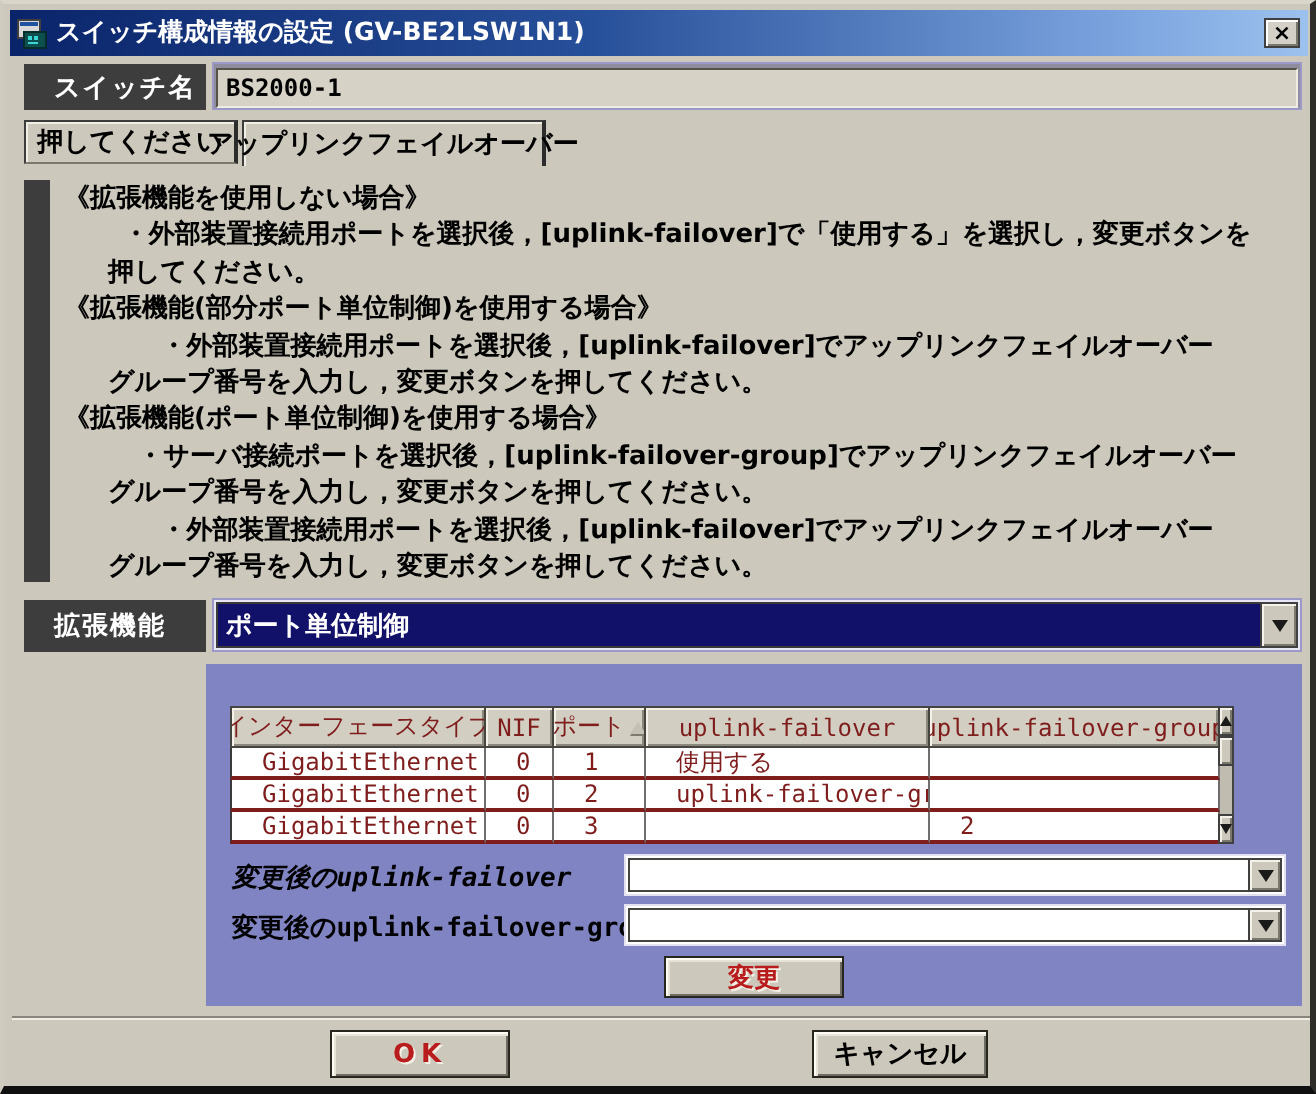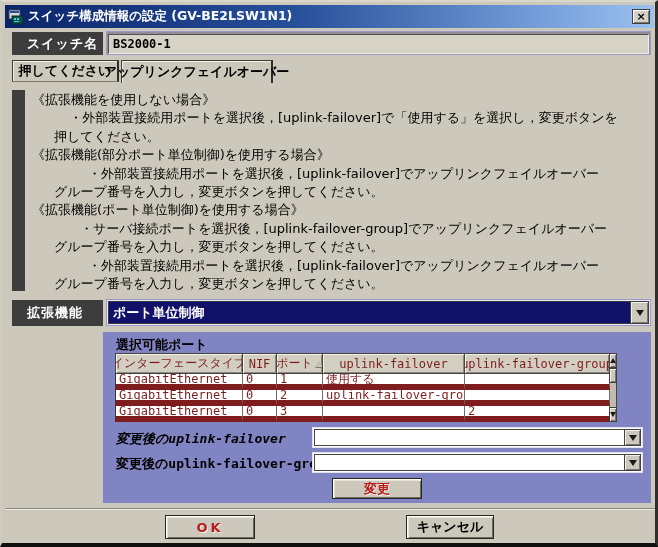--- a/index.html
+++ b/index.html
@@ -50,21 +50,21 @@
     border-left:1px solid #3c3c3c;border-top:1px solid #3c3c3c;border-right:2px solid #2c2c2c;
     box-shadow:inset 1px 1px 0 #f1efe5;
     font-size:13px;font-weight:bold;color:#000;
     display:flex;align-items:center;justify-content:center;cursor:default;white-space:nowrap;
   }
   .tab.t1{left:10px;width:107px;border-bottom:1px solid #7b786d;}
   .tab.t2{left:119px;width:152px;height:23px;}
   
   .insbar{position:absolute;left:10px;top:88px;width:13px;height:201px;background:#3d3d3d;}
   .instext{position:absolute;left:30px;top:89px;width:615px;
-    font-size:13px;font-weight:normal;color:#000;line-height:18.4px;white-space:nowrap;}
+    font-size:13px;font-weight:bold;color:#000;line-height:18.4px;white-space:nowrap;}
   .ins-h{margin-left:0;}
   .ins-b{margin-left:8px;text-align:center;}
   .ins-c{margin-left:22px;}
   
   .extcombo{
     position:absolute;left:104px;top:297px;width:545px;height:27px;
     border:1px solid #9b99c8;background:#e9e7f4;padding:1px;display:flex;
   }
   .extcombo .val{
     flex:1;background:#11116a;color:#fff;border:1px solid #3a3a3a;border-right:none;
@@ -78,21 +78,21 @@
   }
   .tri-down{width:0;height:0;border-left:4px solid transparent;border-right:4px solid transparent;border-top:6px solid #1a1a1a;}
   
   .purple{position:absolute;left:101px;top:330px;width:548px;height:171px;background:#8184c2;}
   .sel-label{position:absolute;left:13px;top:4px;font-size:13px;font-weight:bold;color:#000;}
   .ptable{position:absolute;left:12px;top:21px;width:428px;height:69px;
     font-family:"DejaVu Sans Mono",monospace;font-size:12px;color:#7f1d1d;
     display:flex;}
   .tcols{width:495px;}
   .trow{display:flex;height:16px;background:#fff;}
-  .trow .c{border-right:1px solid #6e6e6e;border-bottom:6px solid #7f1d1d;padding:0 3px;
+  .trow .c{border-right:1px solid #6e6e6e;border-bottom:2px solid #7f1d1d;padding:0 15px;
     white-space:nowrap;overflow:hidden;display:flex;align-items:center;}
   .trow .c:first-child{border-left:1px solid #3a3a3a;}
   .thead{display:flex;height:21px;}
   .thead .hc{
     background:#d2cec2;border:1px solid #45443f;border-left:none;
     box-shadow:inset 1px 1px 0 #f3f1e8,inset -1px -1px 0 #8a877c;
     display:flex;align-items:center;justify-content:center;
     font-size:12px;white-space:nowrap;overflow:hidden;cursor:default;
   }
   .thead .hc:first-child{border-left:1px solid #45443f;}
@@ -176,21 +176,20 @@
   <div class="dlabel" style="top:298px;height:26px;">拡張機能</div>
   <div class="extcombo">
     <div class="val">ポート単位制御</div>
     <div class="arrowbtn">
       <div class="tri-down"></div>
     </div>
   </div>
 
   <div class="purple">
 
-    <div class="sel-label">選択可能ポート</div>
 
     <div class="ptable">
       <div class="tcols">
         <div class="thead">
           <div class="hc w0">
               <span>インターフェースタイプ</span>
             </div>
           <div class="hc w1">
               <span>NIF</span>
             </div>

